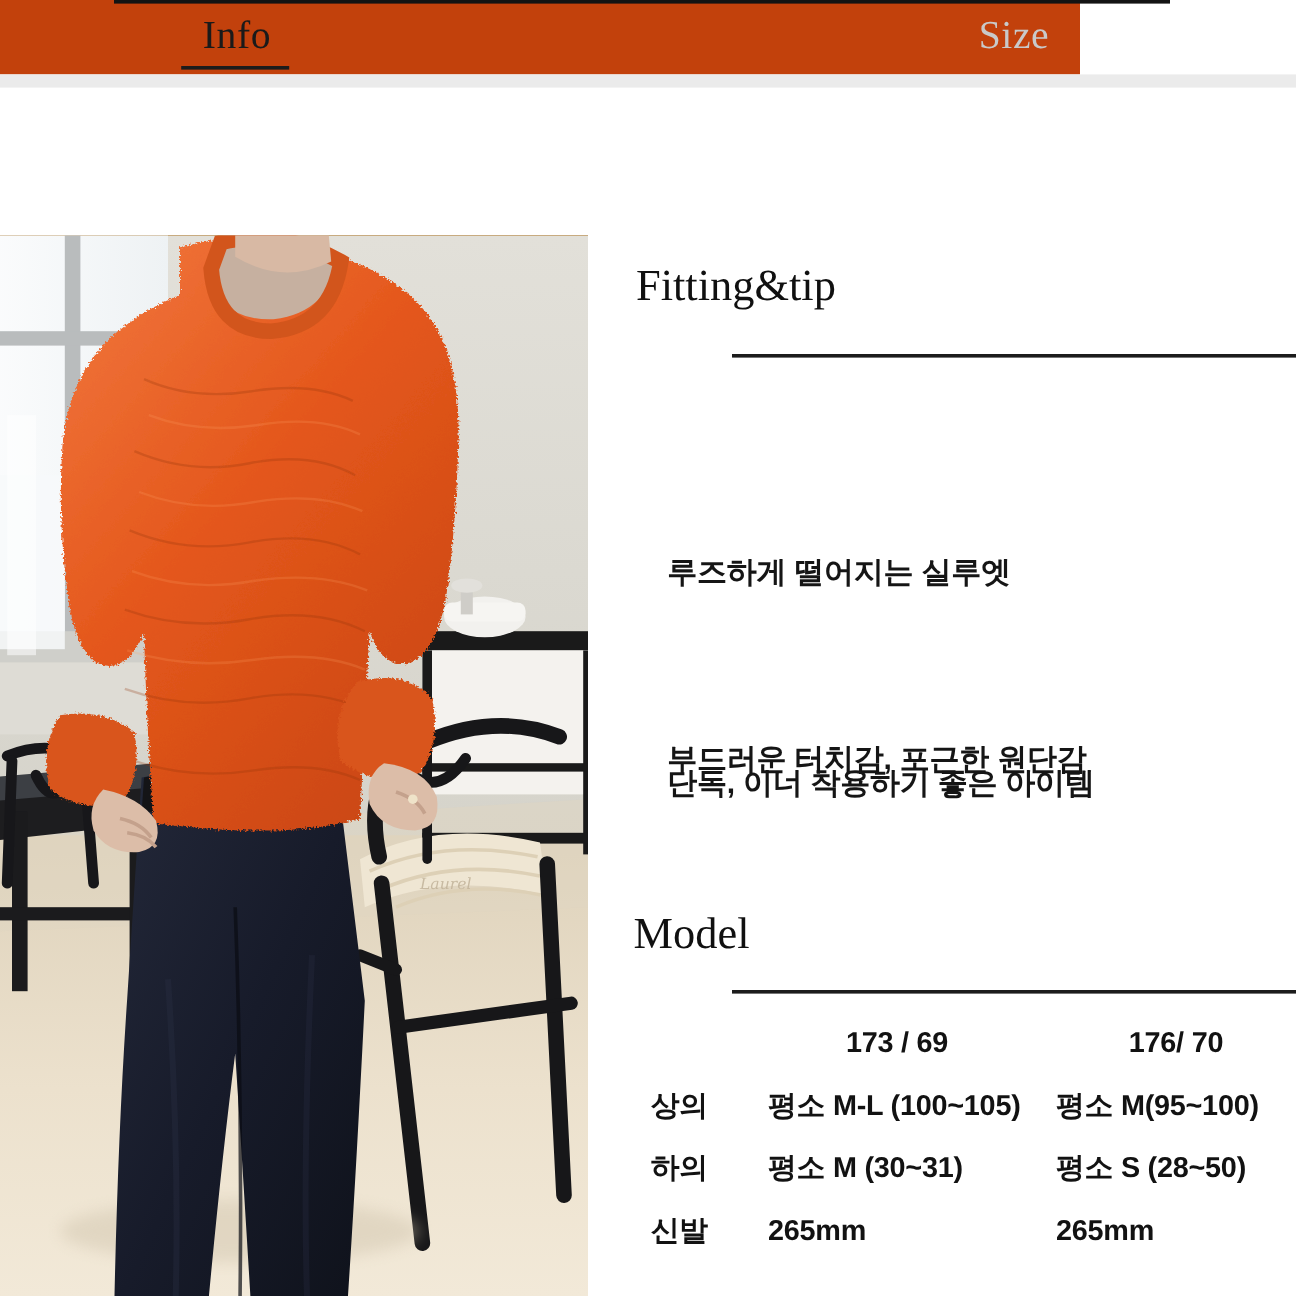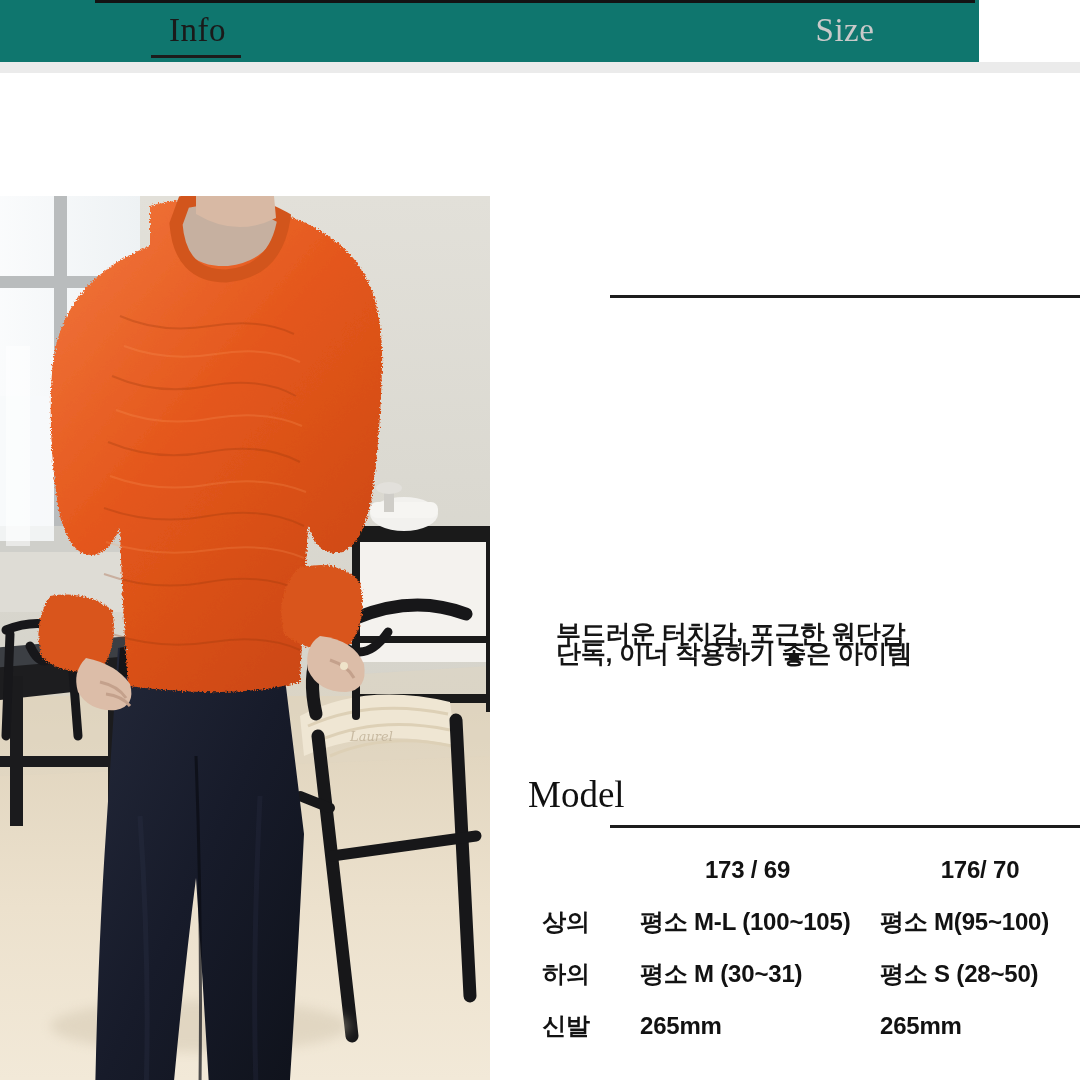--- a/index.html
+++ b/index.html
@@ -5,22 +5,22 @@
   * { margin:0; padding:0; box-sizing:border-box; }
   html, body {
     width:1080px; height:1080px;
     background:#ffffff;
     font-family:"Liberation Sans", "DejaVu Sans", sans-serif;
     overflow:hidden;
   }
 
   
   .tabbar{
-    position:absolute; left:0; top:0; width:979px; height:62px;
-    background:#0f766e;
+    position:absolute; left:0; top:0; width:900px; height:62px;
+    background:#c2410c;
   }
   .tabbar-rule{
     position:absolute; left:95px; top:0px; width:880px; height:3px;
     background:#131313;
   }
   .tabbar-shade{
     position:absolute; left:0; top:62px; width:1080px; height:11px;
     background:#ebebeb;
   }
   .tab{
@@ -48,21 +48,21 @@
   
   .content{
     position:absolute; left:490px; top:196px; width:590px; height:884px;
   }
   .sec-title{
     position:absolute;
     font-family:"Liberation Serif", "DejaVu Serif", serif;
     font-size:37px; line-height:44px; color:#101010; white-space:nowrap;
   }
   .title-fitting{ left:40px; top:21px; }
-  .title-model  { left:38px; top:561px;margin-top:16px; }
+  .title-model  { left:38px; top:561px; }
 
   .rule{
     position:absolute; left:120px; width:470px; height:3px; background:#1c1c1c;
   }
   .rule-fitting{ top:99px; }
   .rule-model  { top:629px; }
 
   .bullet{
     position:absolute; left:66px;
     font-family:"Liberation Sans", "DejaVu Sans", sans-serif;
@@ -287,22 +287,24 @@
     <path d="M330 464 q18 6 24 18" stroke="#c4a18c" stroke-width="3" fill="none"></path>
     <circle cx="344" cy="470" r="4" fill="#efe3c9"></circle>
   </g>
 
   <rect x="0" y="0" width="490" height="884" fill="none"></rect>
 </svg>
 </div>
 
 <div class="content">
 
+  <div class="sec-title title-fitting">Fitting&amp;tip</div>
   <div class="rule rule-fitting"></div>
 
+  <div class="bullet b1">루즈하게 떨어지는 실루엣</div>
   <div class="bullet b2">부드러운 터치감, 포근한 원단감</div>
   <div class="bullet b3">단독, 이너 착용하기 좋은 아이템</div>
 
   <div class="sec-title title-model">Model</div>
   <div class="rule rule-model"></div>
 
   <div class="spec">
     <div class="spec-row hdr">
       <div class="spec-cell c-label"></div>
       <div class="spec-cell c-a">173 / 69</div>

